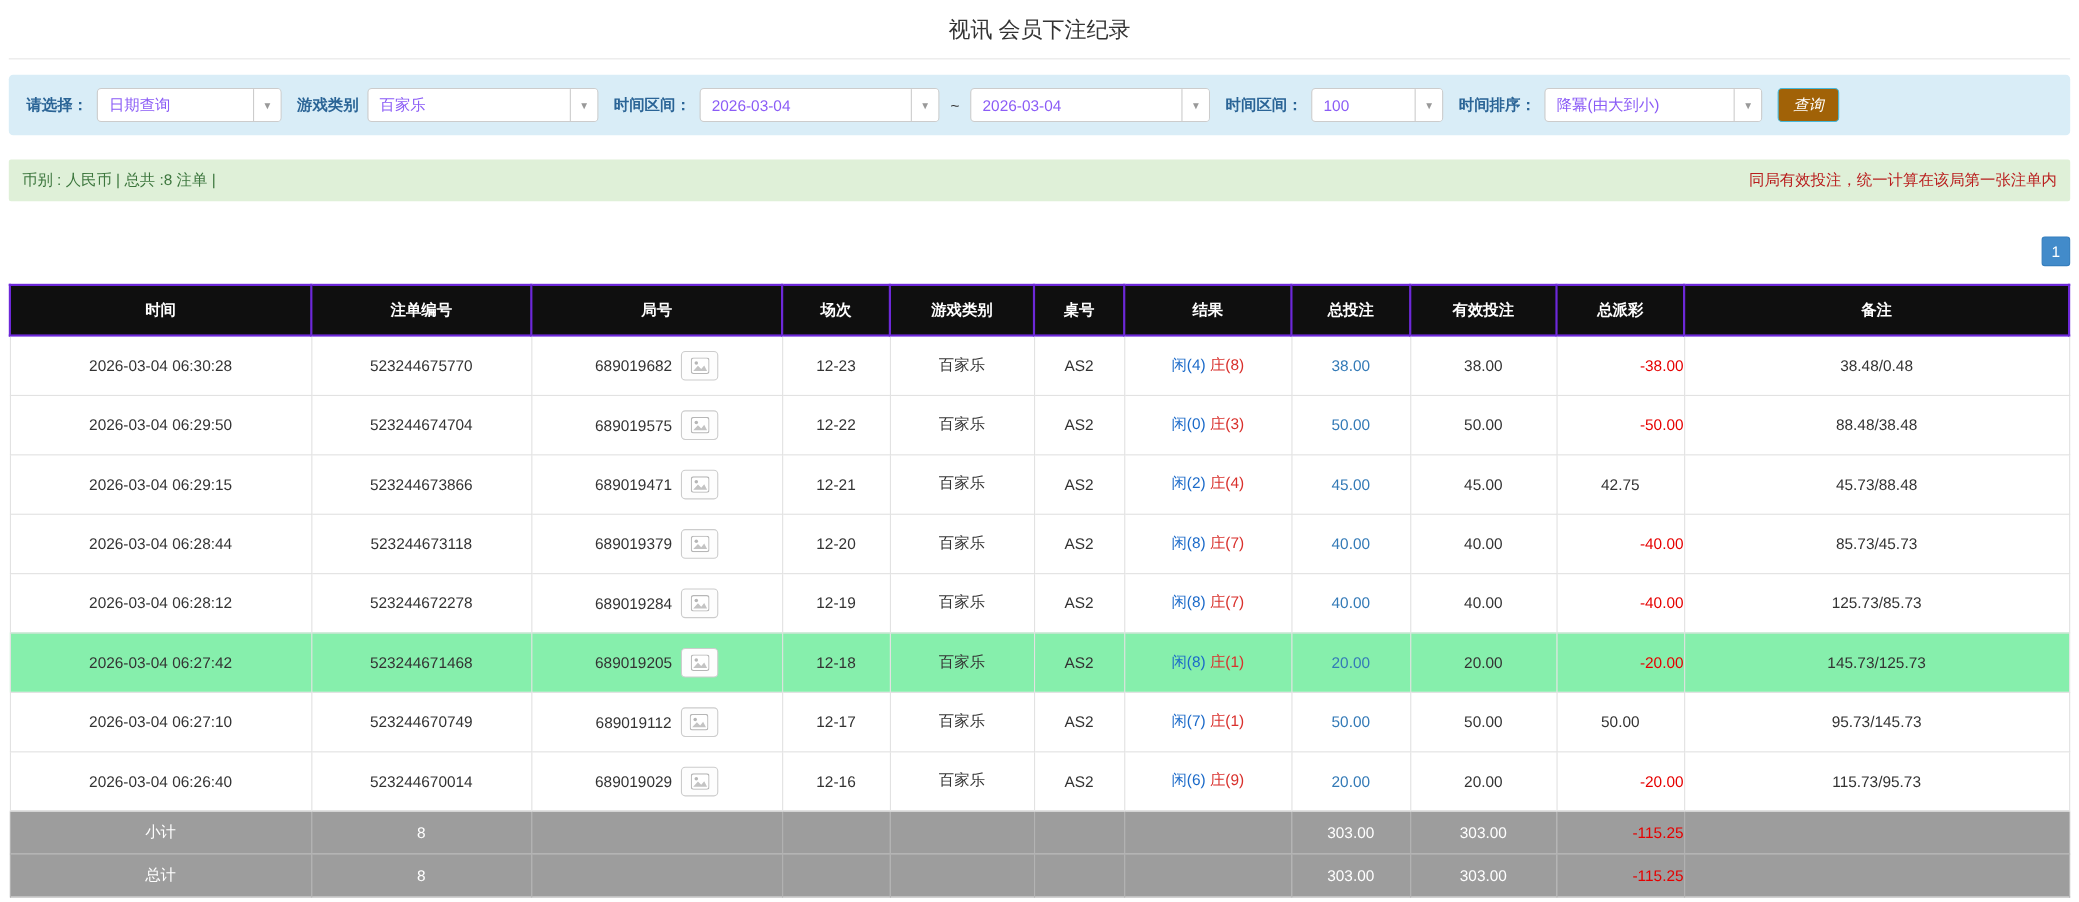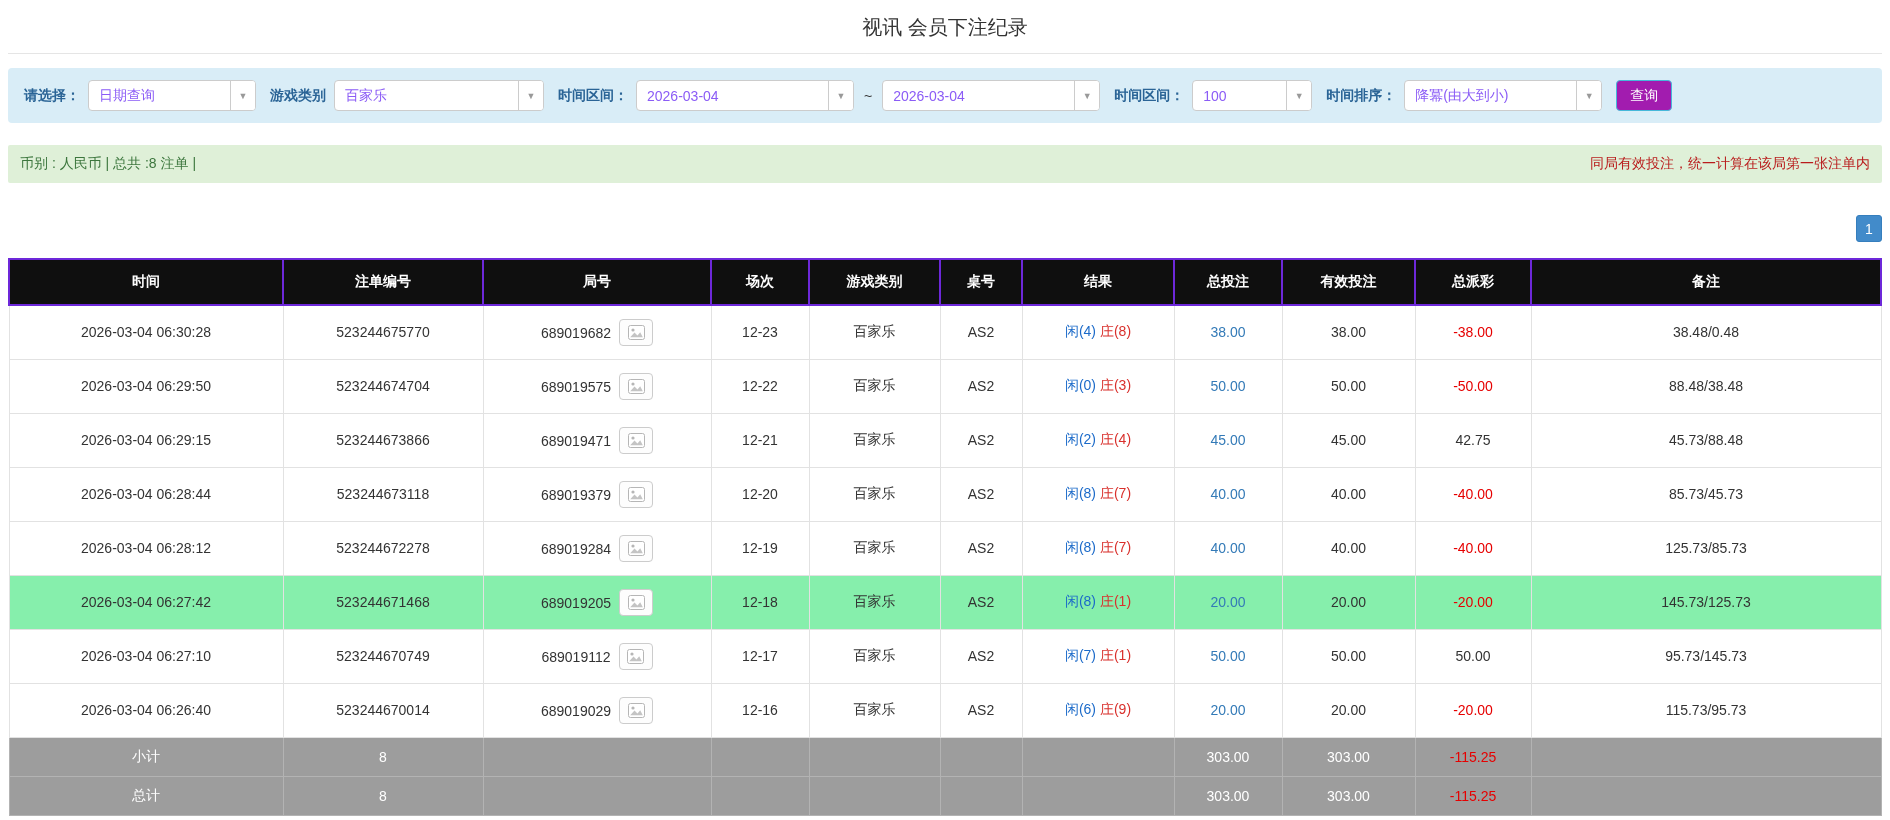--- a/index.html
+++ b/index.html
@@ -71,29 +71,30 @@
     flex: none;
   }
   .w-select { width: 168px; }
   .w-game   { width: 210px; }
   .w-date   { width: 218px; }
   .w-size   { width: 120px; }
   .w-sort   { width: 198px; }
   .tilde { font-size: 14px; color: #333; padding: 0 2px; }
   .search-btn {
     margin-left: 6px;
-    background: #a21caf;
+    background: #a16207;
     border: 1px solid #46b8da;
     color: #fff;
     font-size: 14px;
     height: 31px;
     padding: 0 13px;
     border-radius: 4px;
     cursor: pointer;
     font-family: inherit;
+    font-style: italic;
   }
 
   
   .summary-bar {
     margin-top: 22px;
     background: #dff0d8;
     border-radius: 2px;
     padding: 10px 12px;
     display: flex;
     justify-content: space-between;
@@ -136,21 +137,21 @@
     border: 2px solid #6d28d9;
   }
   tbody td {
     height: 54px;
     text-align: center;
     border: 1px solid #e2e2e2;
     color: #333;
     background: #fff;
   }
   tbody tr.hl td { background: #86efac; }
-  .neg { color: #e60000; }
+  .neg { color: #e60000; text-align: right; }
   .bet-link { color: #337ab7; cursor: pointer; }
   .res-player { color: #1b6ac9; }
   .res-banker { color: #d9302c; }
   .round-no { vertical-align: middle; }
   .icon-btn {
     display: inline-flex;
     align-items: center;
     justify-content: center;
     width: 34px;
     height: 27px;

